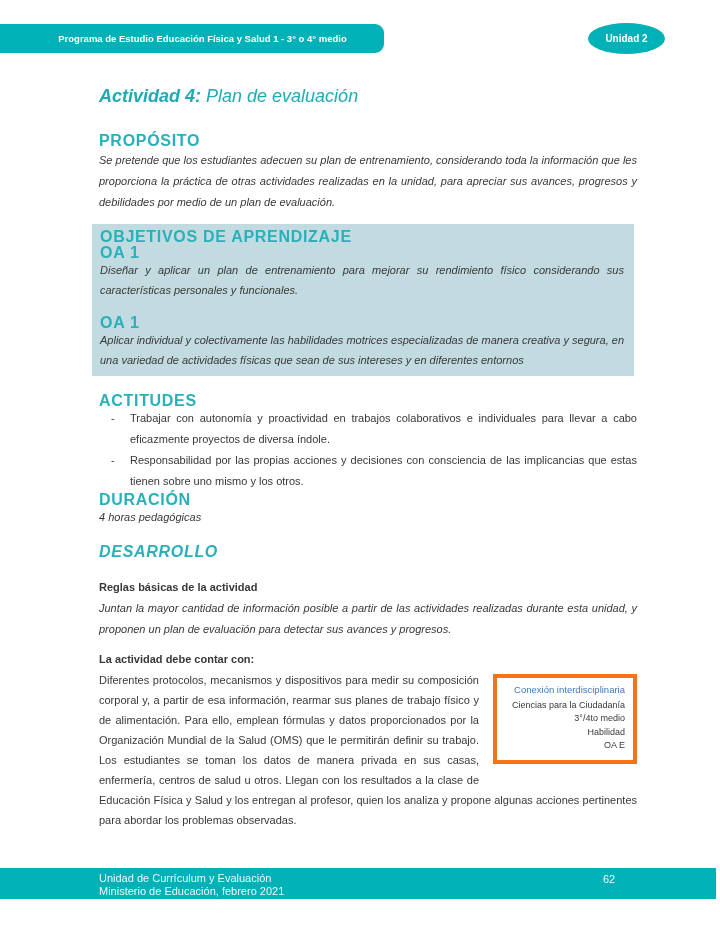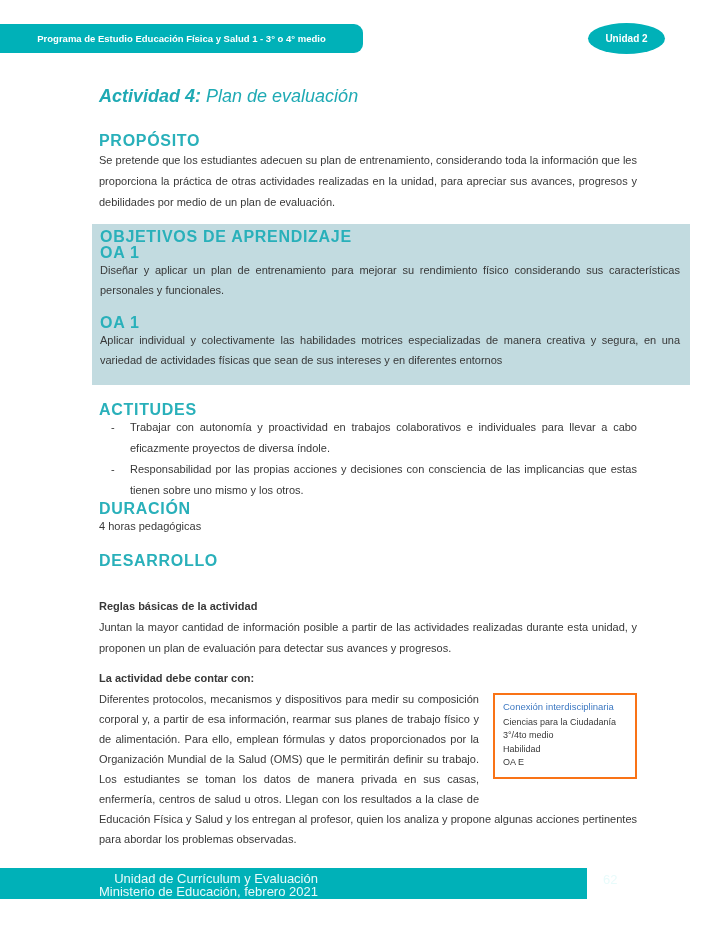--- a/index.html
+++ b/index.html
@@ -3,60 +3,60 @@
 <meta charset="utf-8">
 <style>
   html,body { margin:0; padding:0; background:#ffffff; }
   .page {
     position:relative; width:720px; height:932px; background:#ffffff;
     font-family:"Liberation Sans", sans-serif; color:#383838; overflow:hidden;
   }
   
   .badge { position:absolute; background:#00b1b8; color:#ffffff; font-weight:bold;
            display:flex; align-items:center; justify-content:center; }
-  .badge-left { top:24px; left:0; width:363px; height:29px; border-radius:0 9px 9px 0; font-size:9.5px; }
+  .badge-left { top:24px; left:0; width:363px; height:29px; border-radius:0 9px 9px 0; font-size:9.5px;padding-left:21px; }
   .badge-right { top:23px; left:588px; width:77px; height:31px; border-radius:50%; font-size:10px; }
 
   .content { position:absolute; left:99px; top:0; width:538px; }
 
   .title { margin:84px 0 0 0; font-size:18px; line-height:24px; font-weight:normal; color:#1faab4;font-style:italic; }
   .title .b { font-weight:bold; }
 
   .h { color:#29b0ba; font-weight:bold; font-size:16px; line-height:15px; letter-spacing:0.7px; }
-  .p { font-size:11px; line-height:21px; text-align:justify; }
+  .p { font-size:11px; line-height:21px; text-align:justify;font-style:italic; }
   .subt { font-weight:bold; font-size:11px; line-height:21px; }
 
   .h-proposito { margin-top:25px; }
   .p-proposito { margin-top:2px; }
 
-  .oa-box { margin-top:11px; margin-left:-7px; width:598px; box-sizing:border-box;
-            background:#c2dbe0; padding:5px 10px 15px 8px; }
+  .oa-box { margin-top:11px; margin-left:-7px; width:542px; box-sizing:border-box;
+            background:#c2dbe0; padding:5px 10px 6px 8px; }
   .oa-box .p { line-height:20px; }
   .oa-label { margin-top:1px; }
   .oa-gap { height:14px; }
 
   .h-actitudes { margin-top:17px; }
   .bullet { display:flex; font-size:11px; line-height:21px; }
   .bullet .dash { width:31px; padding-left:12px; box-sizing:border-box; }
   .bullet .btxt { flex:1; text-align:justify; }
 
   .h-duracion { margin-top:0; }
-  .h-desarrollo { margin-top:16px; }
+  .h-desarrollo { margin-top:16px;font-style:italic; }
   .p-desarrollo { margin-top:1px; }
-  .t-reglas { margin-top:28px; }
+  .t-reglas { margin-top:18px; }
   .t-contar { margin-top:9px; }
 
   .wrap-p { font-size:11px; line-height:20px; text-align:justify; }
-  .conn-box { float:right; width:144px; box-sizing:border-box; border:2px solid #f97316;
+  .conn-box { float:right; width:144px; box-sizing:border-box; border:4px solid #f97316;
               background:#ffffff; margin:4px 0 26px 14px; padding:5px 8px 7px 8px;
-              font-size:9px; line-height:13.5px; text-align:left; }
+              font-size:9px; line-height:13.5px; text-align:right; }
   .conn-title { color:#3e79c2; font-size:9.5px; margin-bottom:2px; }
 
-  .footer { position:absolute; left:0; top:868px; width:587px; height:31px;
-            background:#00b1b8; color:#e8fbfb; font-size:13px; line-height:13px;text-align:right; }
+  .footer { position:absolute; left:0; top:868px; width:716px; height:31px;
+            background:#00b1b8; color:#e8fbfb; font-size:11px; line-height:13px; }
   .footer-left { position:absolute; left:99px; top:4px; }
   .footer-page { position:absolute; left:603px; top:5px; }
 </style>
 </head>
 <body>
 
 <div class="page">
 
   <div class="badge badge-left">
     <span>Programa de Estudio Educación Física y Salud 1 - 3° o 4° medio</span>

